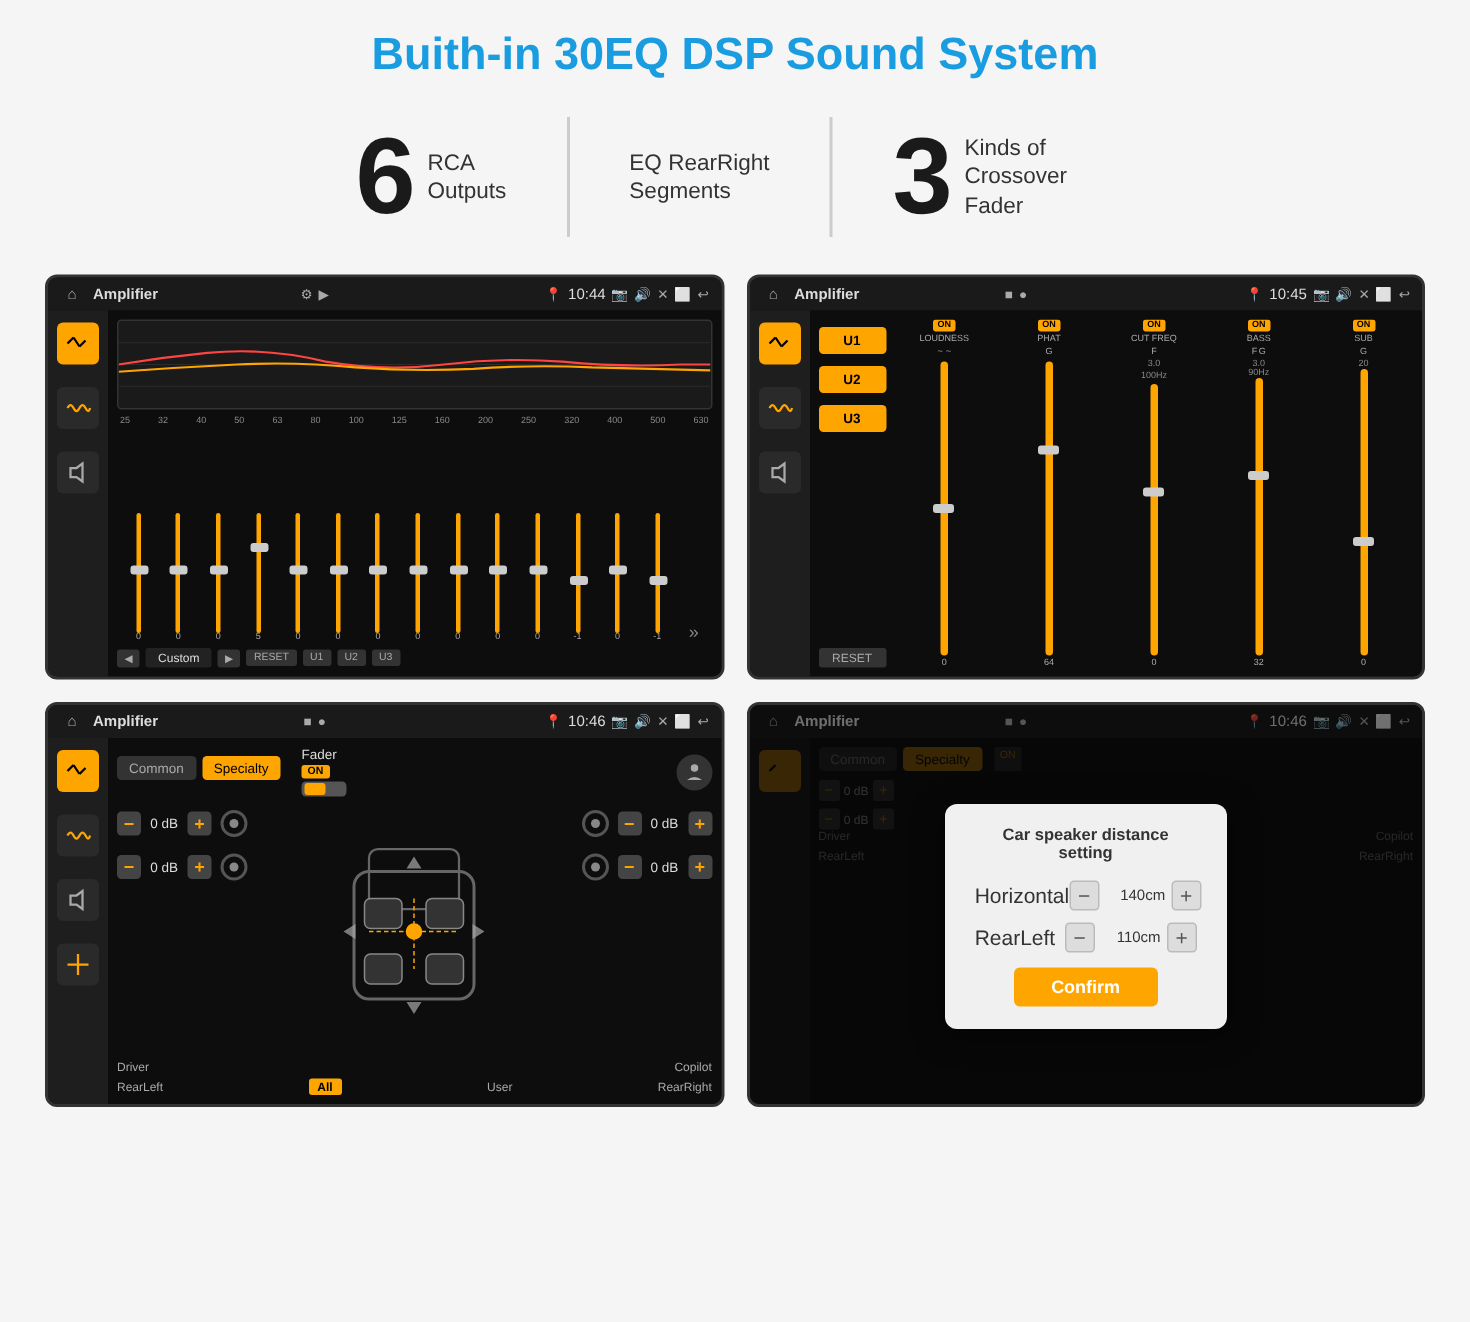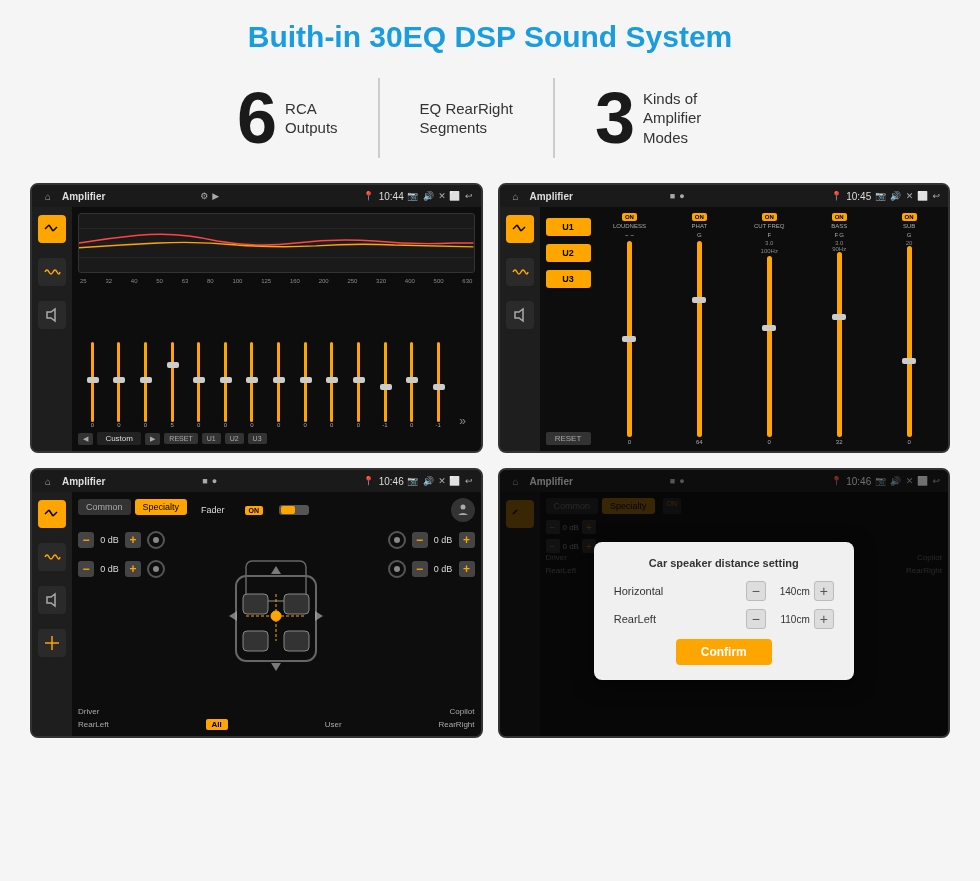--- a/index.html
+++ b/index.html
@@ -371,42 +371,42 @@
       display: flex;
       align-items: center;
       justify-content: center;
       z-index: 10;
     }
 
     .dialog-box {
       background: #f0f0f0;
       border-radius: 8px;
       padding: 15px 20px;
-      width: 260px;
+      width: 188px;
       box-shadow: 0 4px 20px rgba(0,0,0,0.5);
       margin-top: 16px;
     }
 
     .dialog-title {
       font-size: 11px;
       color: #333;
       text-align: center;
       margin-bottom: 12px;
       font-weight: bold;
     }
 
     .dialog-row {
       display: flex;
       align-items: center;
       justify-content: space-between;
       margin-bottom: 8px;
     }
 
     .dialog-label {
-      font-size: 11px;
+      font-size: 14px;
       color: #333;
       flex: 1;
     }
 
     .dialog-control {
       display: flex;
       align-items: center;
       gap: 4px;
     }
 
@@ -543,21 +543,21 @@
     <div class="stat-label">
       <span>EQ RearRight</span><br>
       <span>Segments</span>
     </div>
   </div>
   <div class="divider"></div>
   <div class="stat-item">
     <span class="stat-number">3</span>
     <div class="stat-label">
       <span>Kinds of</span><br>
-      <span>Amplifier Modes</span>
+      <span>Crossover Fader</span>
     </div>
   </div>
 </div>
 
 <div class="screenshots-grid">
 
   <div class="screen-container">
     <div class="status-bar">
       <div class="status-home">⌂</div>
       <div class="status-title">Amplifier</div>
@@ -921,21 +921,21 @@
               <line x1="2" y1="9" x2="16" y2="9" stroke="#ffa500" stroke-width="1.5"></line>
             </svg>
         </div>
       </div>
       <div class="fader-main">
         <div class="fader-header">
           <div class="fader-tabs">
             <div class="fader-tab">Common</div>
             <div class="fader-tab active">Specialty</div>
           </div>
-          <div style="display:flex;align-items:flex-end;gap:16px;margin-left:8px;">
+          <div style="display:flex;align-items:flex-start;gap:2px;margin-left:8px;flex-direction:column;">
             <span class="fader-label-top">Fader</span>
             <div class="fader-on-badge">ON</div>
             <div style="width:30px;height:10px;background:#555;border-radius:3px;display:flex;align-items:center;padding:0 2px;">
               <div style="width:14px;height:8px;background:#ffa500;border-radius:2px;"></div>
             </div>
           </div>
           <div class="fader-icon-btn">
             <svg width="14" height="14" viewBox="0 0 14 14">
                 <circle cx="7" cy="4" r="2.5" fill="#aaa"></circle>
                 <path d="M2,12 Q7,8 12,12" fill="#aaa"></path>

